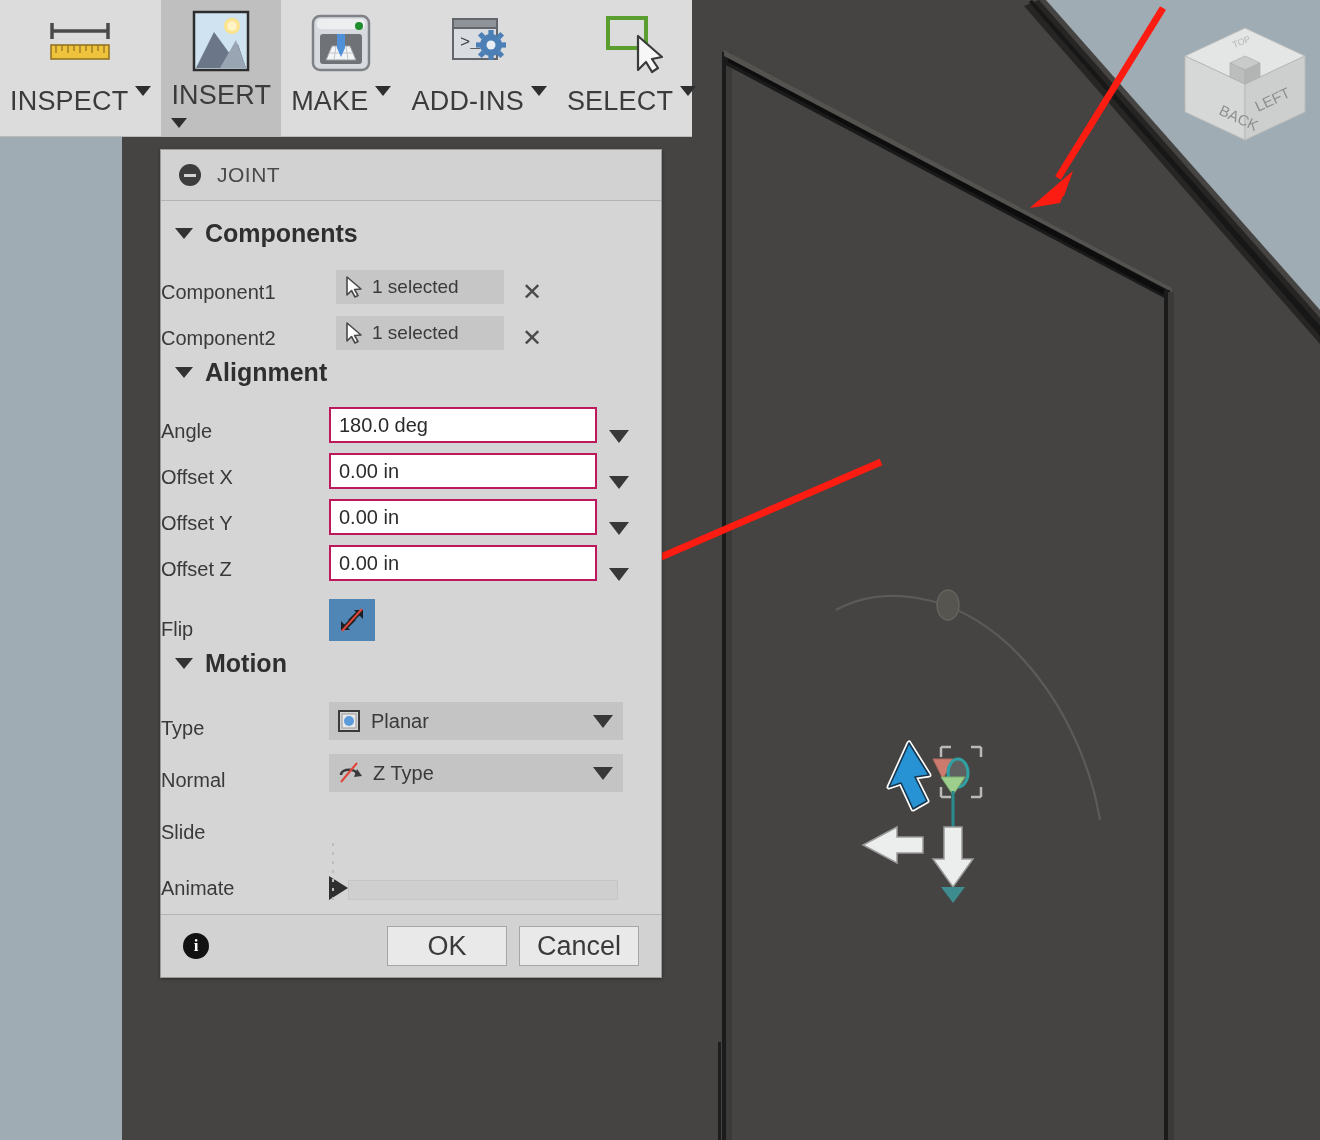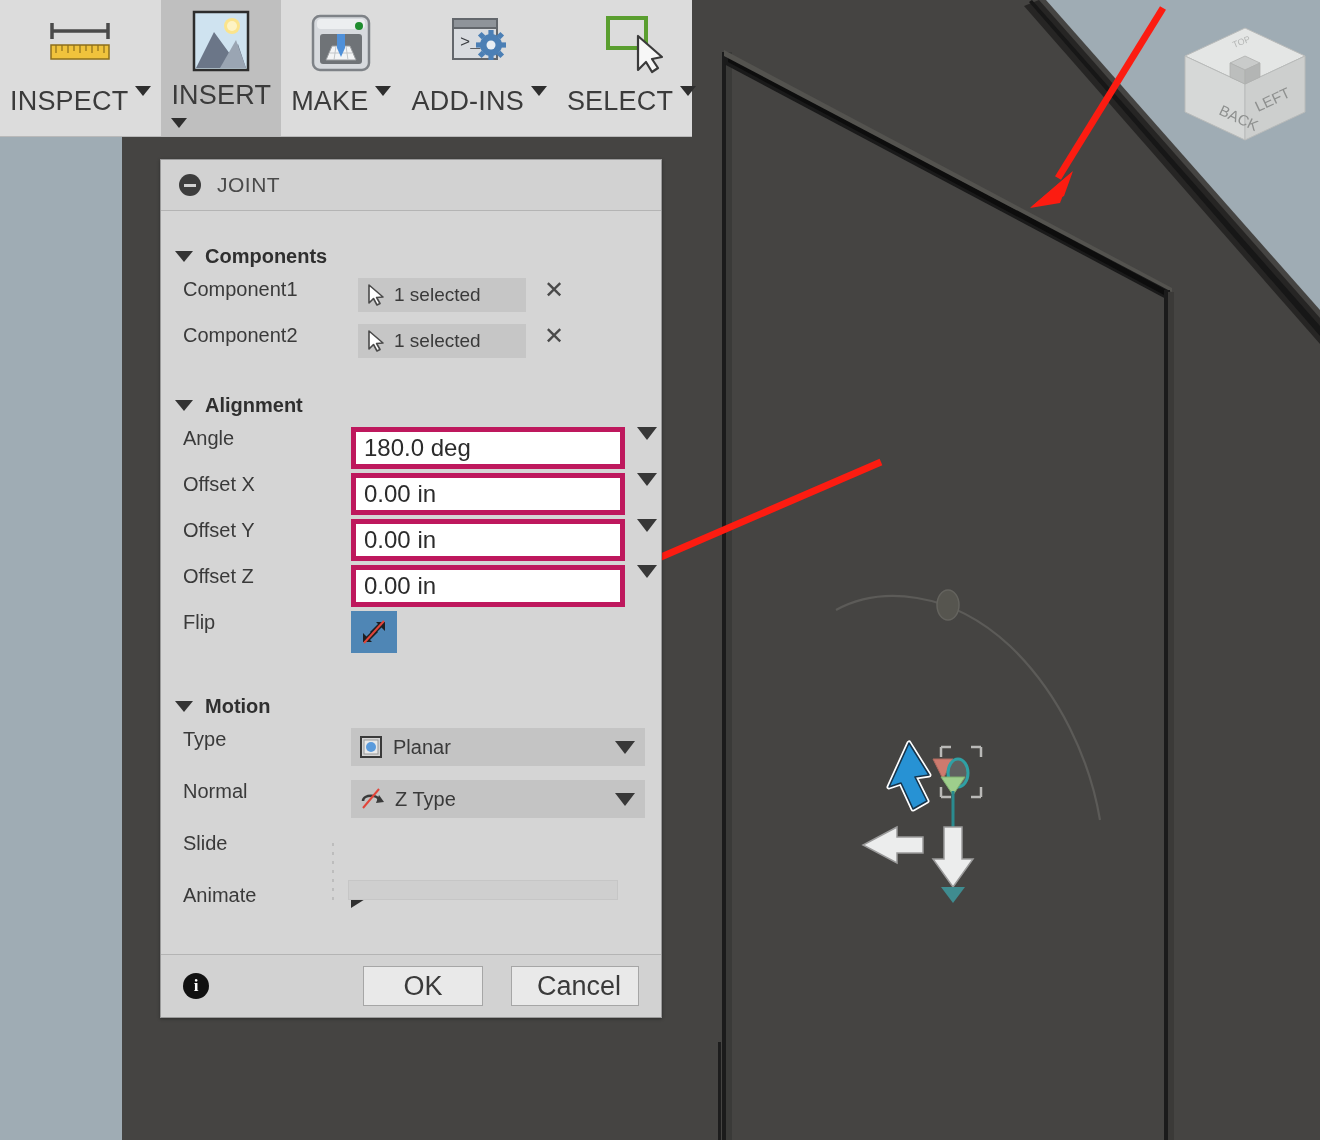--- a/index.html
+++ b/index.html
@@ -28,57 +28,57 @@
     white-space:nowrap;
   }
   .tb-item.active{background:#bfbfbf;}
   .tb-item.active .tb-label{background:#bfbfbf;flex-direction:column;}
   .caret{
     width:0;height:0;border-left:8px solid transparent;border-right:8px solid transparent;
     border-top:10px solid #2e2e2e;display:inline-block;
   }
   
   #joint-dialog{
-    position:absolute;left:160px;top:159px;width:500px;
+    position:absolute;left:160px;top:149px;width:500px;
     background:#d5d5d5;border:1px solid #9a9a9a;
     box-shadow:0 1px 3px rgba(0,0,0,.35);
     font-size:20px;color:#3a3a3a;
   }
   #dlg-header{
     height:50px;display:flex;align-items:center;gap:16px;padding:0 18px;
     background:#d2d2d2;border-bottom:1px solid #b4b4b4;
   }
   .collapse-dot{
     width:22px;height:22px;border-radius:50%;background:#3d3d3d;
     display:flex;align-items:center;justify-content:center;flex:none;
   }
   .collapse-dot i{display:block;width:12px;height:3px;background:#d2d2d2;}
   #dlg-title{font-size:21px;color:#4a4a4a;letter-spacing:.5px;}
   #dlg-body{padding:10px 0 14px 0;background:#d5d5d5;}
   .section-head{
     display:flex;align-items:center;gap:12px;padding:8px 0 10px 14px;
-    font-weight:bold;font-size:20px;color:#2f2f2f;margin-top:16px;
+    font-weight:bold;font-size:25px;color:#2f2f2f;
   }
   .tri{
     width:0;height:0;border-left:9px solid transparent;border-right:9px solid transparent;
     border-top:11px solid #333;flex:none;
   }
-  .row{display:flex;align-items:flex-start;height:46px;padding-left:22px;}
+  .row{display:flex;align-items:flex-end;height:46px;}
   .row .lbl{width:168px;font-size:20px;color:#3a3a3a;flex:none;}
   .sel-field{
     width:152px;height:34px;background:#c6c6c6;display:flex;align-items:center;gap:8px;
     padding:0 8px;font-size:19px;color:#3a3a3a;margin-left:7px;
   }
   .clear-x{
     margin-left:18px;font-size:24px;color:#4a4a4a;line-height:1;cursor:default;
     font-family:"DejaVu Sans",sans-serif;
   }
   .txtbox{
-    width:248px;height:32px;background:#fff;border:5px solid #be185d;
-    display:flex;align-items:center;padding:0 8px;font-size:24px;color:#2b2b2b;
+    width:248px;height:32px;background:#fff;border:2px solid #be185d;
+    display:flex;align-items:center;padding:0 8px;font-size:20px;color:#2b2b2b;
   }
   .dd-caret{
     margin-left:12px;width:0;height:0;
     border-left:10px solid transparent;border-right:10px solid transparent;
     border-top:13px solid #383838;
   }
   .combo{
     width:278px;height:38px;background:#c4c4c4;display:flex;align-items:center;
     padding:0 8px;font-size:20px;color:#3a3a3a;gap:10px;position:relative;
   }
@@ -101,21 +101,21 @@
   .info-badge{
     width:26px;height:26px;border-radius:50%;background:#111;color:#fff;
     font-weight:bold;font-size:17px;display:flex;align-items:center;justify-content:center;
     font-family:"Liberation Serif",serif;
   }
   .btn{
     height:38px;min-width:118px;background:#e9e9e9;border:1px solid #a6a6a6;
     font-size:27px;color:#3a3a3a;display:flex;align-items:center;justify-content:center;
   }
   #ok-button{margin-left:auto;}
-  #cancel-button{margin-left:28px;padding-left:8px;}
+  #cancel-button{margin-left:12px;}
   .hidden-slider{
     position:absolute;left:348px;top:880px;width:268px;height:18px;background:#cfcfcf;
     border:1px solid #c6c6c6;
   }
   .dots-col{position:absolute;left:330px;top:840px;width:6px;height:66px;
     background-image:radial-gradient(#bdbdbd 1px, transparent 1px);background-size:6px 9px;}
   svg{display:block;overflow:visible;}
 </style>
 </head>
 <body>

